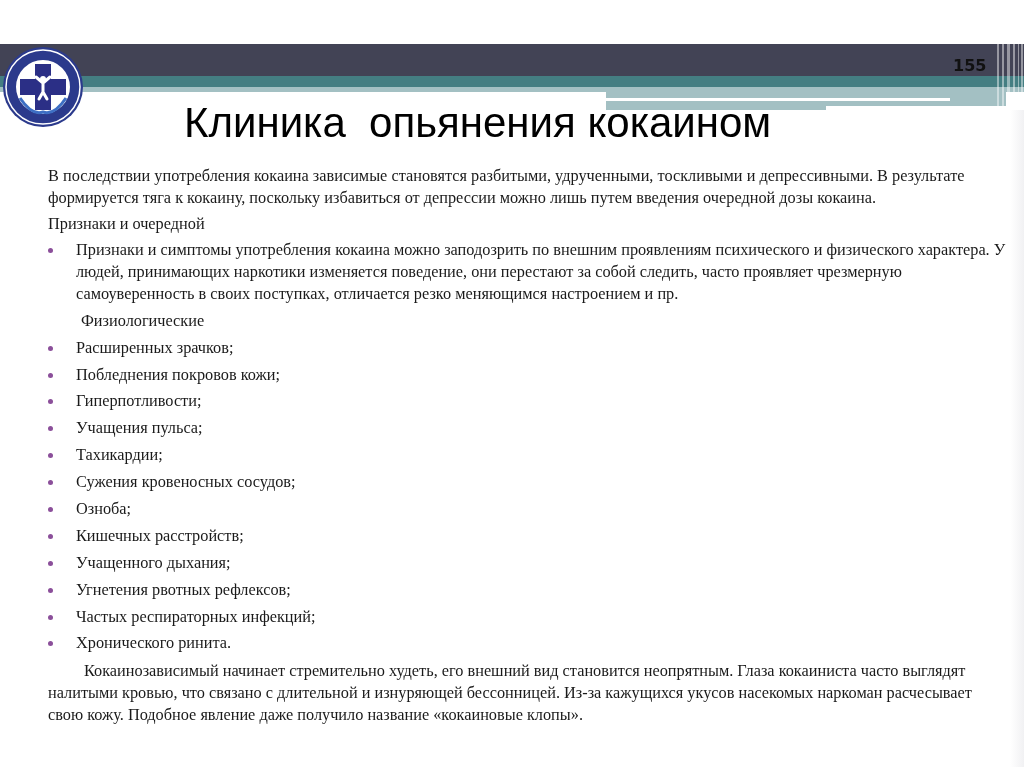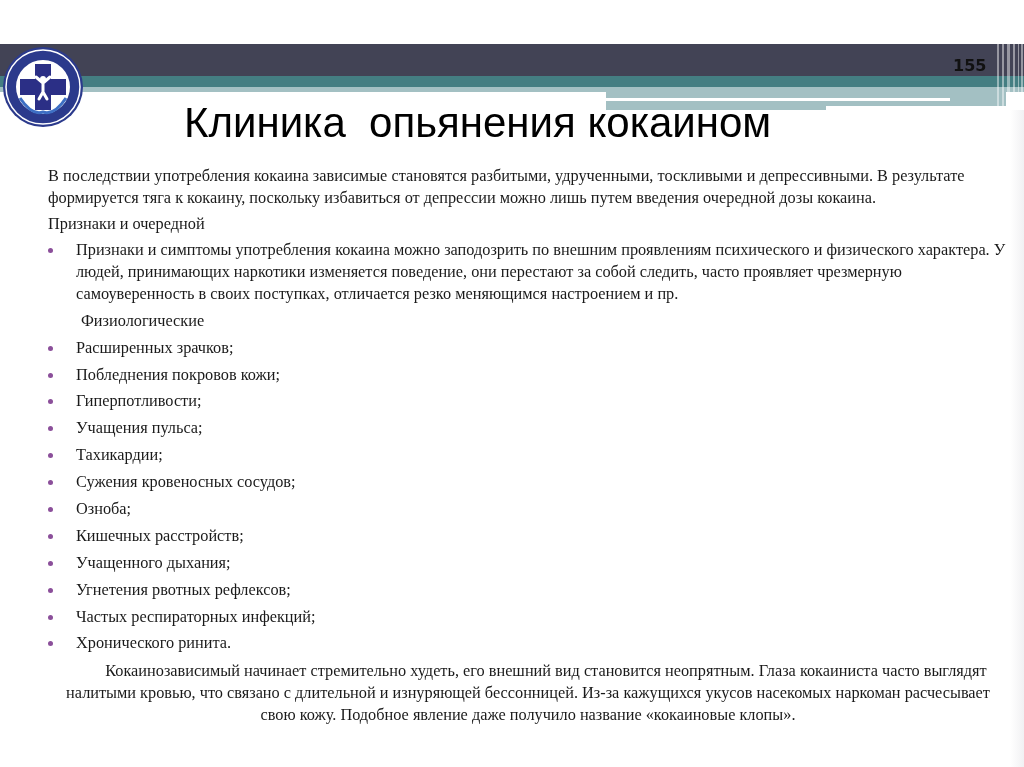--- a/index.html
+++ b/index.html
@@ -36,21 +36,21 @@
     .para { margin: 0; }
     .para.sp { margin-top: 3px; }
     .bullet-row { position: relative; padding-left: 28px; margin-top: 4px; }
     .bullet-dot {
       position: absolute; left: 0px; top: 9px; width: 5px; height: 5px; border-radius: 50%;
       background: #8b4f9a;
     }
     .subhead { padding-left: 33px; margin-top: 4px; }
     .list { margin-top: 3px; }
     .list .bullet-row { margin-top: 4.6px; }
-    .closing { text-indent: 36px; margin-top: 5px; text-align: center; }
+    .closing { text-indent: 36px; margin-top: 5px; }
   </style>
 </head>
 <body>
 
 <div class="slide">
   <div class="right-shadow"></div>
 
   <div class="bar-dark"></div>
   <div class="bar-teal"></div>
   <div class="bar-light"></div>

